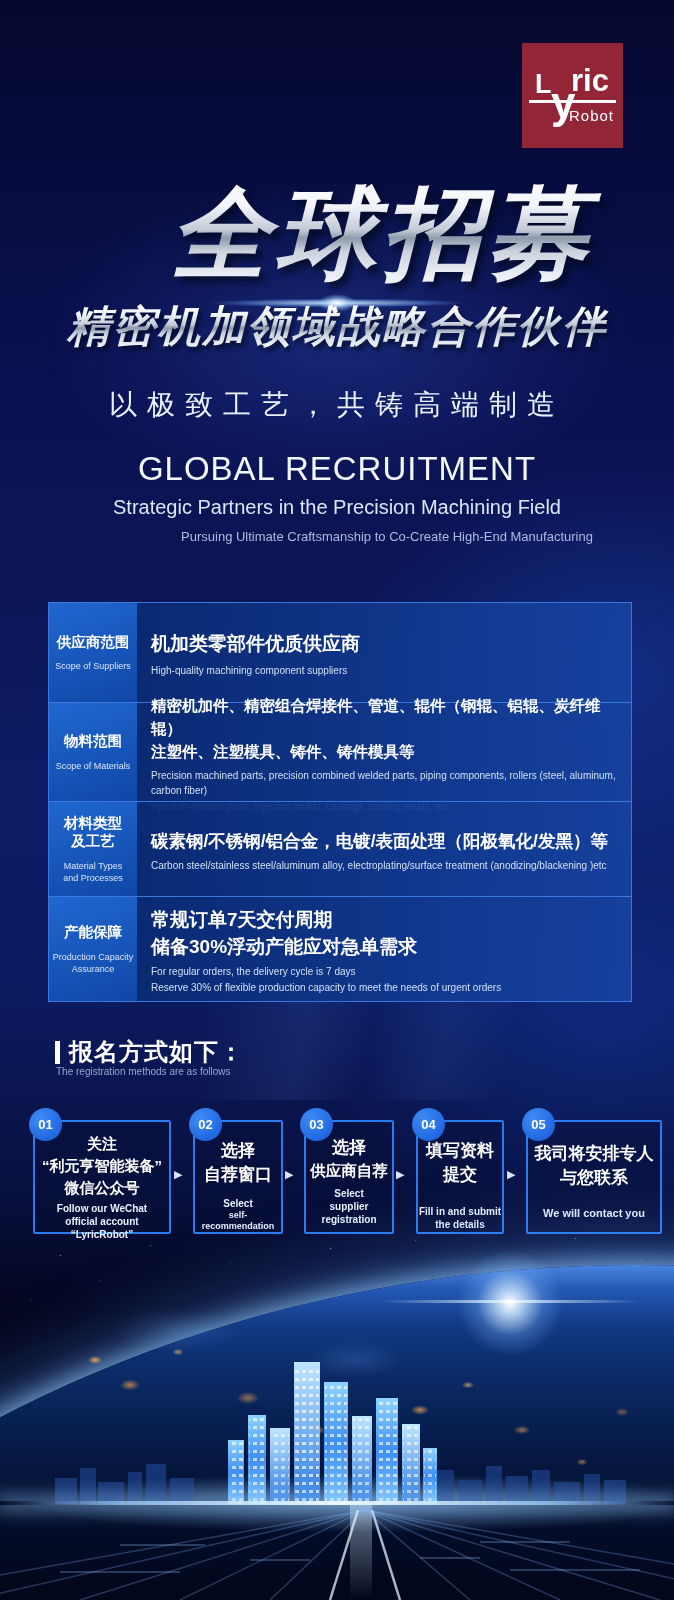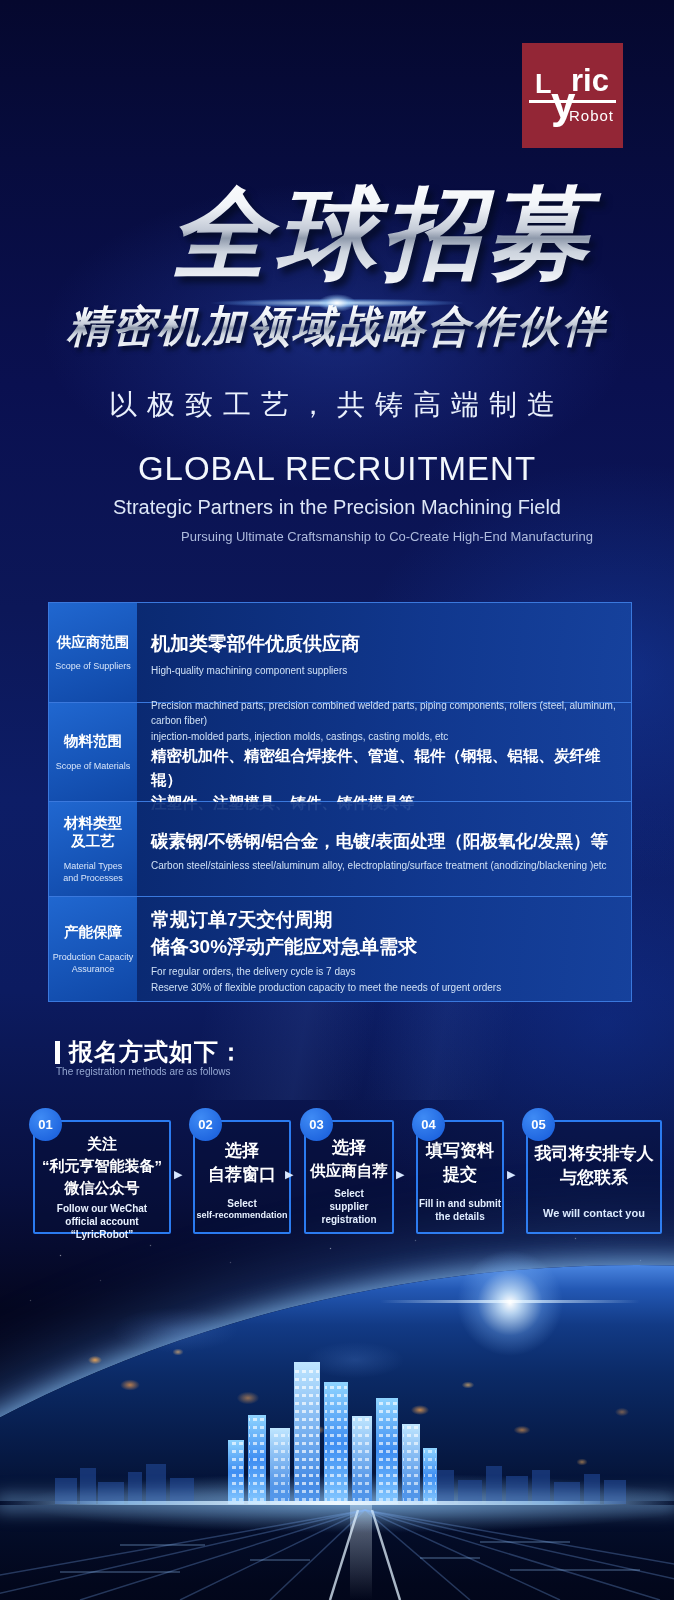--- a/index.html
+++ b/index.html
@@ -141,27 +141,27 @@
         <div class="en">High-quality machining component suppliers</div>
       </div>
     </div>
 
     <div class="srow h99">
       <div class="lab">
         <div class="cn">物料范围</div>
         <div class="en">Scope of Materials</div>
       </div>
       <div class="cell">
+        <div>
+          <div class="cn small">精密机加件、精密组合焊接件、管道、辊件（钢辊、铝辊、炭纤维辊）</div>
+          <div class="cn small">注塑件、注塑模具、铸件、铸件模具等</div>
+        </div>
         <div style="margin-top:4px;">
           <div class="en" style="margin-top:0;">Precision machined parts, precision combined welded parts, piping components, rollers (steel, aluminum, carbon fiber)</div>
           <div class="en" style="margin-top:0;">injection-molded parts, injection molds, castings, casting molds, etc</div>
-        </div>
-        <div>
-          <div class="cn small">精密机加件、精密组合焊接件、管道、辊件（钢辊、铝辊、炭纤维辊）</div>
-          <div class="cn small">注塑件、注塑模具、铸件、铸件模具等</div>
         </div>
       </div>
     </div>
 
     <div class="srow h95">
       <div class="lab">
         <div class="cn">材料类型</div>
         <div class="cn">及工艺</div>
         <div class="en">Material Types</div>
         <div class="en" style="margin-top:0;">and Processes</div>
@@ -206,21 +206,21 @@
       <div class="cn s">微信公众号</div>
     </div>
     <div class="enblock" style="margin-top:4px;">
       <div class="en">Follow our WeChat</div>
       <div class="en">official account</div>
       <div class="en">“LyricRobot”</div>
     </div>
   </div>
   <div class="arrow" style="left:174px;">▶</div>
 
-  <div class="step" style="left:193px;width:98px;">
+  <div class="step" style="left:193px;width:90px;">
     <div class="num">02</div>
     <div class="cnblock" style="margin-top:17px;">
       <div class="cn">选择</div>
       <div class="cn">自荐窗口</div>
     </div>
     <div class="enblock" style="margin-top:10px;">
       <div class="en">Select</div>
       <div class="en" style="font-size:9px;">self-recommendation</div>
     </div>
   </div>
@@ -233,21 +233,21 @@
       <div class="cn" style="font-size:15.5px;">供应商自荐</div>
     </div>
     <div class="enblock" style="margin-top:6px;">
       <div class="en">Select</div>
       <div class="en">supplier</div>
       <div class="en">registration</div>
     </div>
   </div>
   <div class="arrow" style="left:396px;">▶</div>
 
-  <div class="step" style="left:416px;width:88px;">
+  <div class="step" style="left:416px;width:88px;gap:8px;">
     <div class="num">04</div>
     <div class="cnblock" style="margin-top:17px;">
       <div class="cn">填写资料</div>
       <div class="cn">提交</div>
     </div>
     <div class="enblock" style="margin-top:10px;">
       <div class="en">Fill in and submit</div>
       <div class="en">the details</div>
     </div>
   </div>

